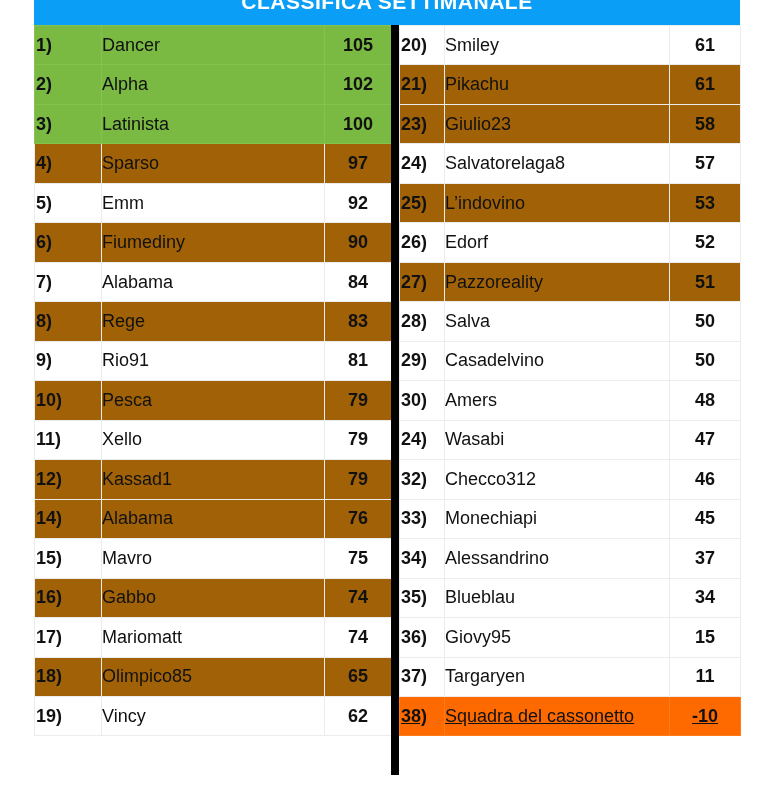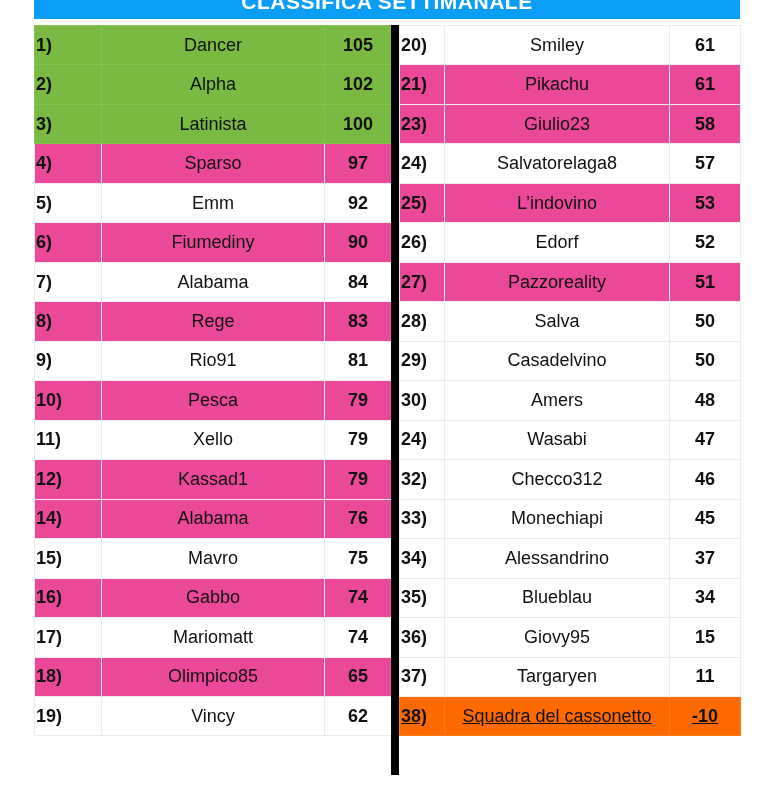--- a/index.html
+++ b/index.html
@@ -1,31 +1,31 @@
 <!DOCTYPE html>
 <html><head>
 <meta charset="utf-8">
 <style>
   html, body { margin: 0; padding: 0; background: #ffffff; }
   body { width: 765px; height: 800px; position: relative; overflow: hidden;
          font-family: "Liberation Sans", sans-serif; color: #111; }
-  .header { position: absolute; left: 34px; top: 0; width: 706px; height: 19px;
+  .header { position: absolute; left: 34px; top: 0; width: 706px; height: 25px;
             background: #0a9ef7; overflow: hidden; }
   .header-title { position: absolute; left: 0; right: 0; top: -10px; text-align: center;
                   color: #fff; font-weight: bold; font-size: 21px; letter-spacing: 0.5px; }
   .tbl { position: absolute; top: 25px; border-collapse: collapse; table-layout: fixed; }
   .tbl td { height: 39.47px; padding: 0; font-size: 18px; border: 1px solid #ececec;
             box-sizing: border-box; white-space: nowrap; }
   #left-table { left: 34px; width: 357px; }
   #right-table { left: 399px; width: 341px; }
   .rank { font-weight: bold; text-align: left; padding-left: 1px !important; }
-  .name { text-align: center; }
+  .name { }
   .score { font-weight: bold; text-align: center; }
   tr.white td { background: #ffffff; }
-  tr.gray td { background: #ec4899; }
+  tr.gray td { background: #a16207; }
   tr.green td { background: #7aba42; border-color: #86c250; }
   tr.orange td { background: #ff6a00; border-color: #ff7a1a; text-decoration: underline; }
   .divider { position: absolute; left: 391px; top: 25px; width: 8px; height: 750px; background: #000; }
 </style>
 </head>
 <body>
 
 <div class="header">
   <div class="header-title">CLASSIFICA SETTIMANALE</div>
 </div>

